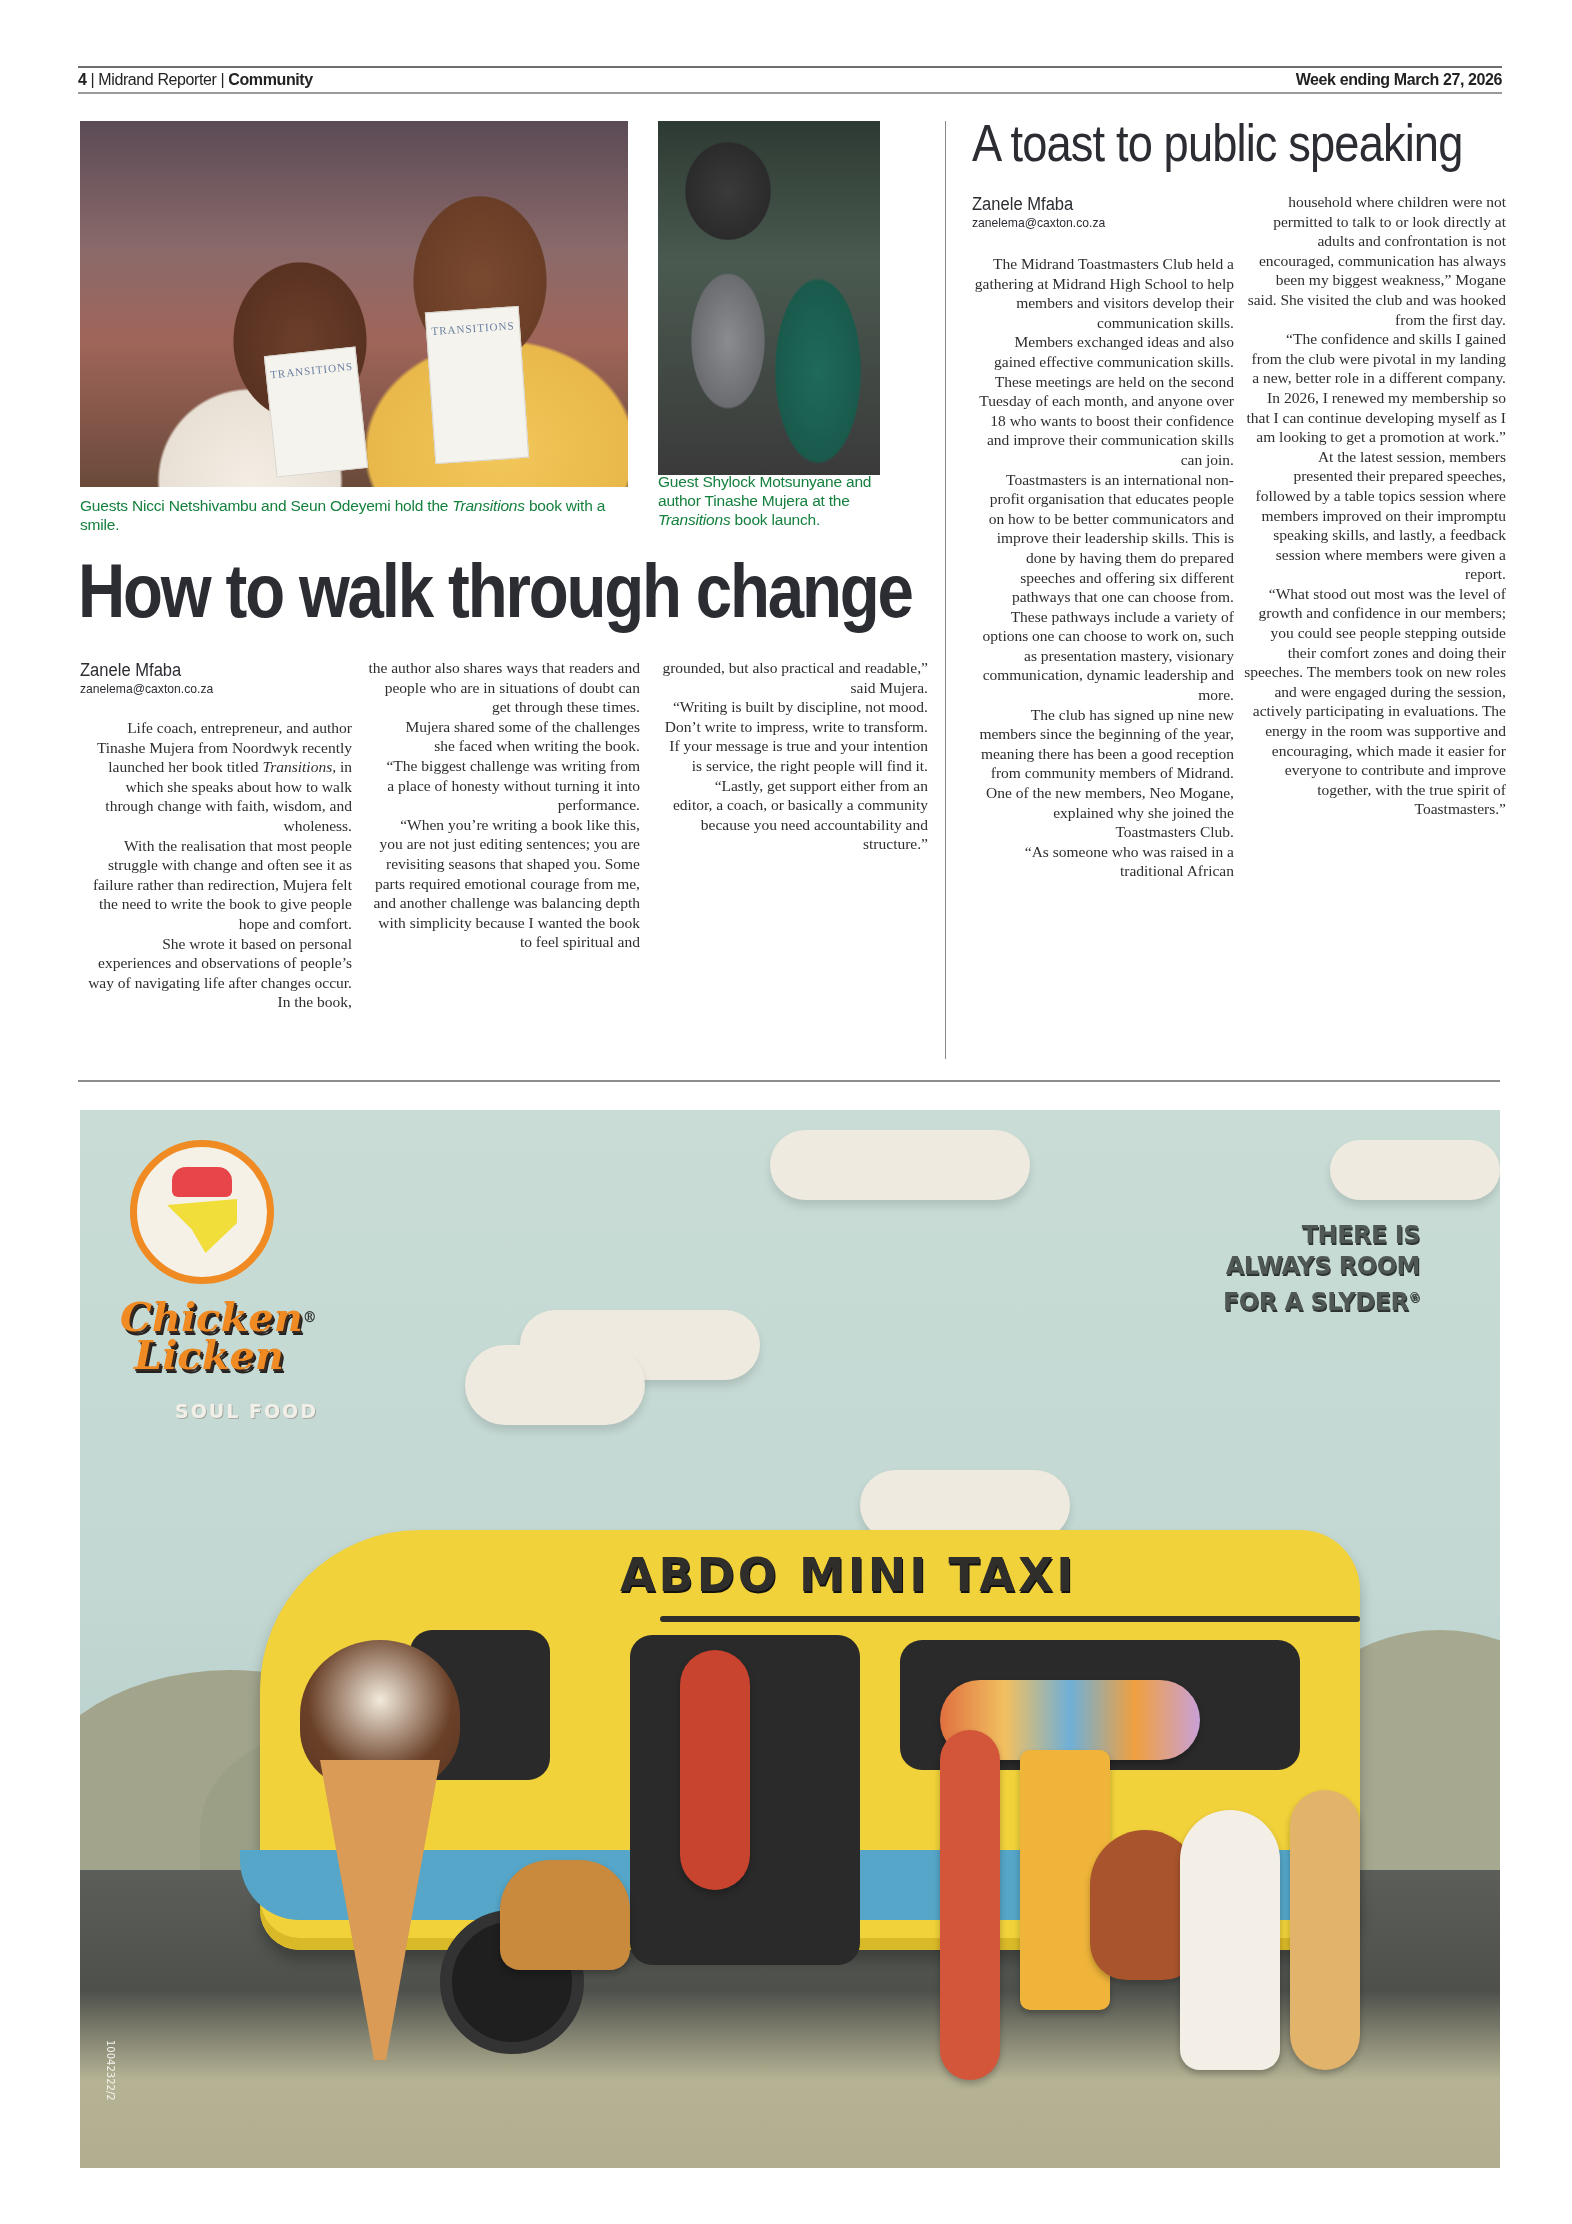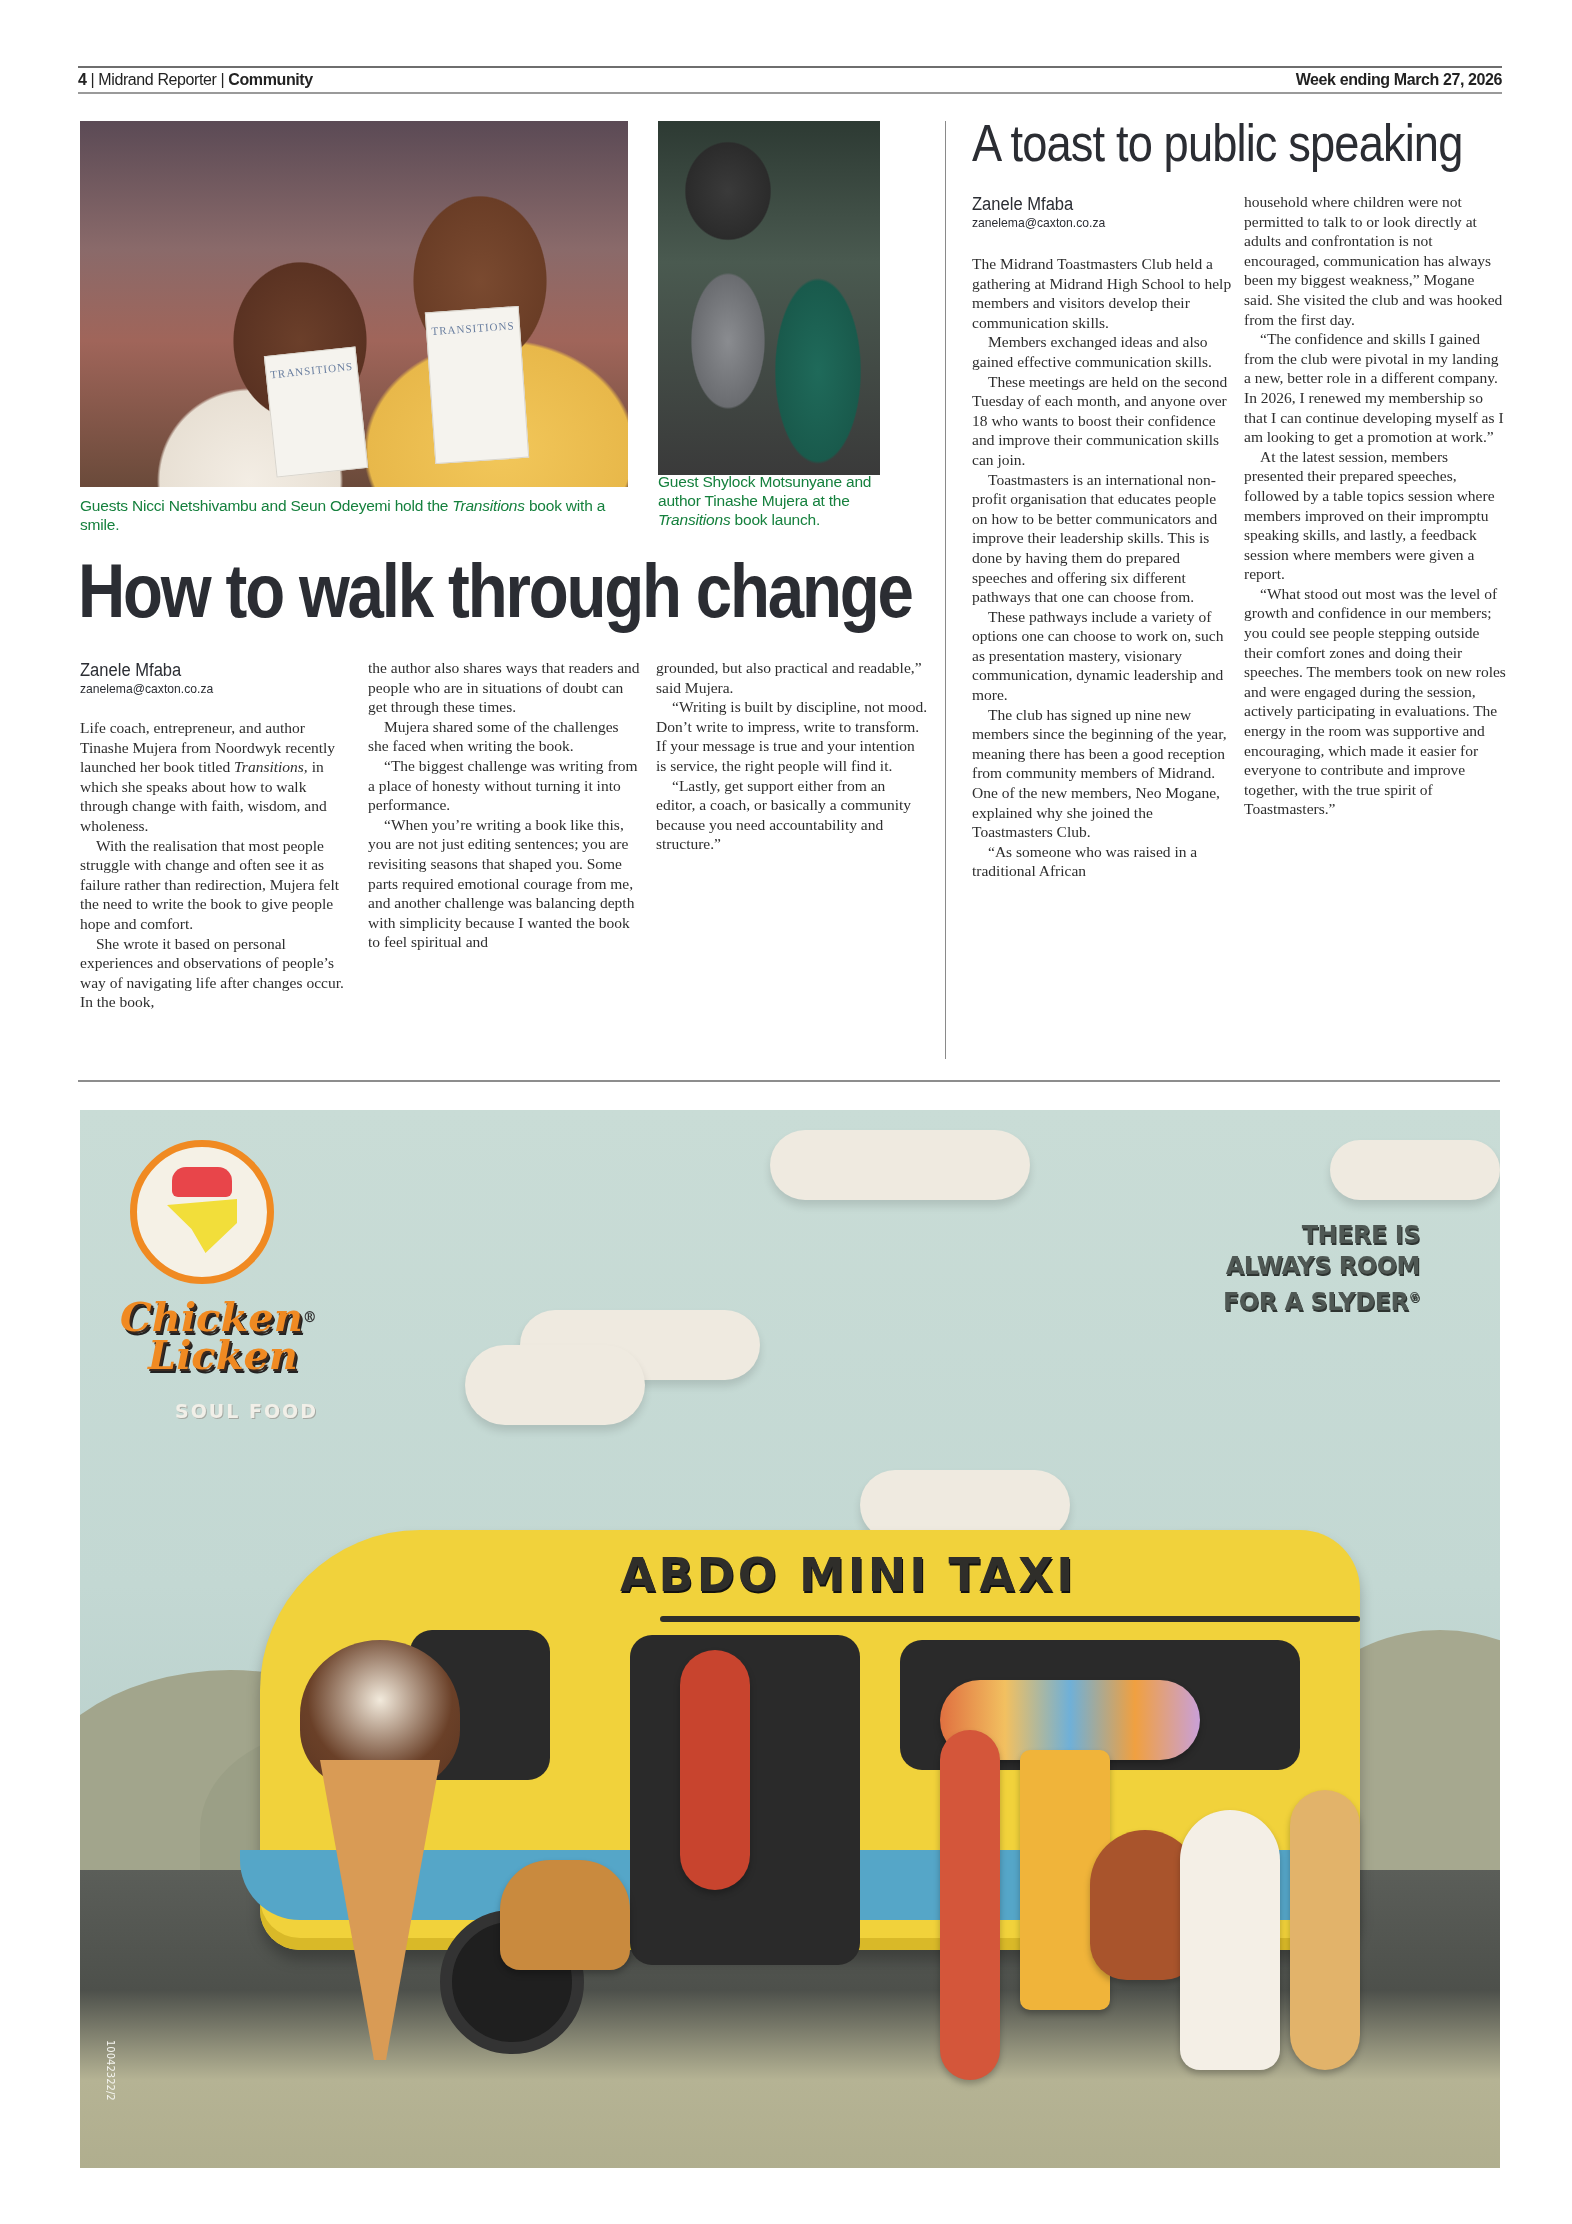--- a/index.html
+++ b/index.html
@@ -43,21 +43,21 @@
 
   
   .headline-main { left: 78px; top: 546px; width: 860px; font-family: "Liberation Sans", sans-serif; font-weight: bold; font-size: 76px; line-height: 90px; letter-spacing: -2.5px; color: #2b2d33; transform: scaleX(0.86); transform-origin: left; white-space: nowrap; }
   .headline-side { left: 972px; top: 112px; width: 560px; font-family: "Liberation Sans", sans-serif; font-size: 52px; line-height: 62px; color: #2b2d33; letter-spacing: -1px; transform: scaleX(0.87); transform-origin: left; white-space: nowrap; }
 
   
   .byline-name { font-family: "Liberation Sans", sans-serif; font-size: 18px; line-height: 20px; color: #2b2d33; transform: scaleX(0.92); transform-origin: left; white-space: nowrap; }
   .byline-email { font-family: "Liberation Sans", sans-serif; font-size: 13.5px; line-height: 17px; color: #2b2d33; transform: scaleX(0.9); transform-origin: left; white-space: nowrap; }
 
   
-  .col { font-family: "Liberation Serif", serif; font-size: 15.5px; line-height: 19.6px; color: #2e2e2e; text-align: left; }
+  .col { font-family: "Liberation Serif", serif; font-size: 15.5px; line-height: 19.6px; color: #2e2e2e; text-align: right; }
   .col p { margin: 0; text-indent: 16px; }
   .col p.first { text-indent: 0; }
   .col i { font-style: italic; }
 
   .c1 { left: 80px;  top: 718px; width: 272px; }
   .c2 { left: 368px; top: 658px; width: 272px; }
   .c3 { left: 656px; top: 658px; width: 272px; }
   .c4 { left: 972px; top: 254px; width: 262px; }
   .c5 { left: 1244px; top: 192px; width: 262px; }
 
@@ -180,21 +180,21 @@
   <div class="ad-hill" style="left:1180px; top:520px; width:360px; height:360px; background:#a6a88f;"></div>
 
   <div class="ad-road"></div>
 
   <div class="ad-logo-circle">
     <div class="ad-comb"></div>
     <div class="ad-beak"></div>
   </div>
   <div class="ad-brand">
     <div><span>Chicken</span><span class="reg">®</span></div>
-    <div style="margin-left:28px;">Licken</div>
+    <div style="margin-left:14px;">Licken</div>
   </div>
   <div class="ad-soul">SOUL FOOD</div>
 
   <div class="ad-tagline">
     <div>THERE IS</div>
     <div>ALWAYS ROOM</div>
     <div><span>FOR A SLYDER</span><sup>®</sup></div>
   </div>
 
   <div class="bus">

